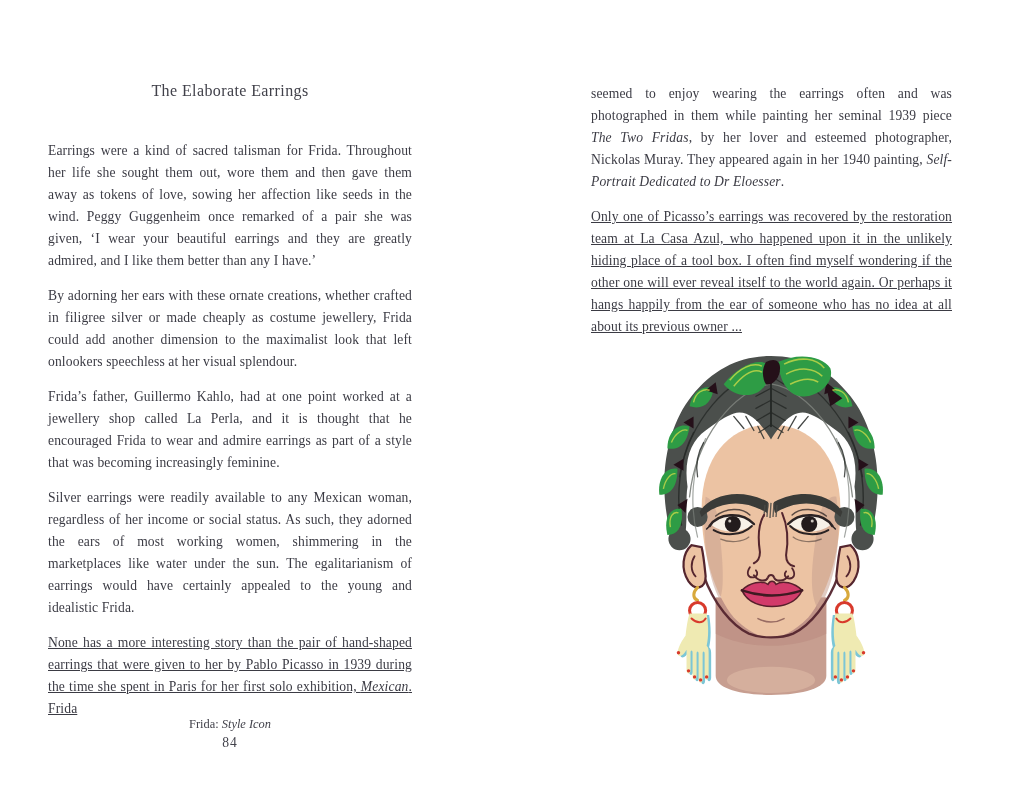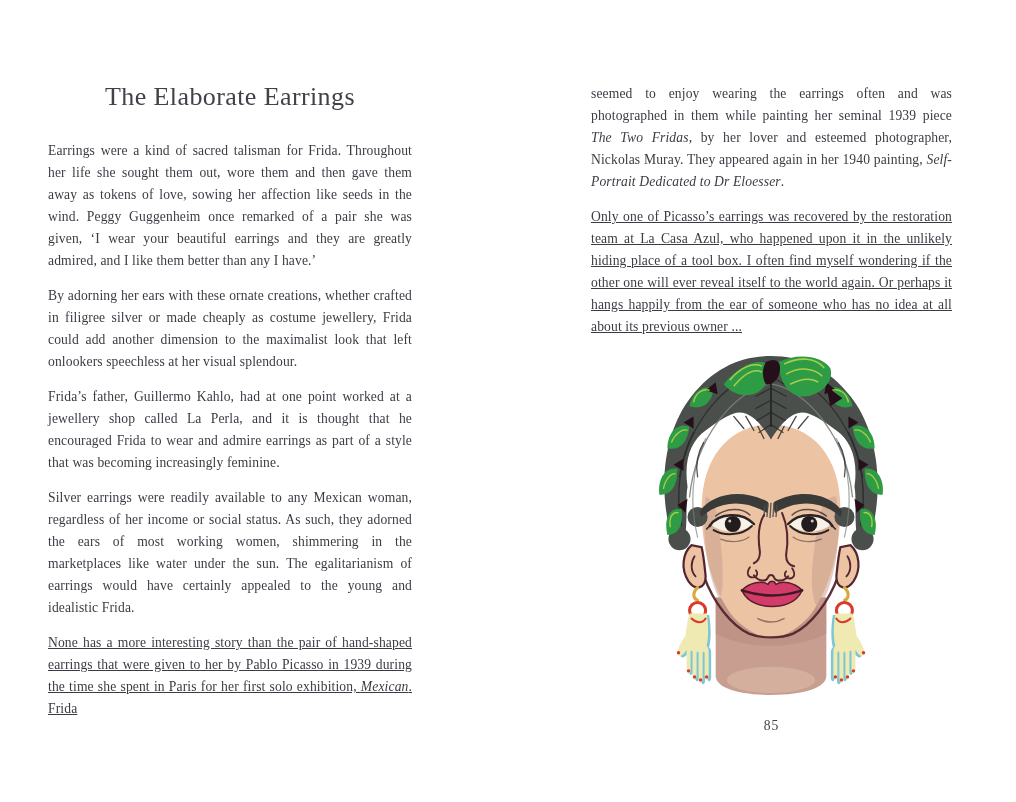--- a/index.html
+++ b/index.html
@@ -12,21 +12,21 @@
     color:var(--ink);
     -webkit-font-smoothing:antialiased;
   }
   .spread{position:relative;width:1016px;height:802px;overflow:hidden;background:var(--paper);}
   .page{position:absolute;top:0;height:802px;width:508px;}
   .page-left{left:0;}
   .page-right{left:508px;}
 
   .chapter-title{
     position:absolute;left:48px;top:82px;width:364px;
-    text-align:center;font-size:26px;font-weight:400;
+    text-align:center;font-size:16px;font-weight:400;
     letter-spacing:.4px;color:#41414a;margin:0;
   }
   .body-col{
     position:absolute;width:364px;
     font-size:13.6px;line-height:22px;text-align:justify;
     letter-spacing:.12px;
   }
   .body-left{left:48px;top:140px;}
   .body-right{left:83px;top:83px;width:361px;}
   .body-col p{margin:0 0 13px 0;}
@@ -53,20 +53,24 @@
 
   <section class="page page-left">
     <h1 class="chapter-title">The Elaborate Earrings</h1>
     <div class="body-col body-left">
       <p><span>Earrings were a kind of sacred talisman for Frida. Throughout her life she sought them out, wore them and then gave them away as tokens of love, sowing her affection like seeds in the wind. Peggy Guggenheim once remarked of a pair she was given, ‘I wear your beautiful earrings and they are greatly admired, and I like them better than any I have.’</span></p>
       <p><span>By adorning her ears with these ornate creations, whether crafted in filigree silver or made cheaply as costume jewellery, Frida could add another dimension to the maximalist look that left onlookers speechless at her visual splendour.</span></p>
       <p><span>Frida’s father, Guillermo Kahlo, had at one point worked at a jewellery shop called La Perla, and it is thought that he encouraged Frida to wear and admire earrings as part of a style that was becoming increasingly feminine.</span></p>
       <p><span>Silver earrings were readily available to any Mexican woman, regardless of her income or social status. As such, they adorned the ears of most working women, shimmering in the marketplaces like water under the sun. The egalitarianism of earrings would have certainly appealed to the young and idealistic Frida.</span></p>
       <p><span>None has a more interesting story than the pair of hand-shaped earrings that were given to her by Pablo Picasso in 1939 during the time she spent in Paris for her first solo exhibition, </span><span class="it">Mexican</span><span>. Frida</span></p>
     </div>
+    <footer class="page-footer footer-left">
+      <div><span>Frida: </span><span class="it">Style Icon</span></div>
+      <div class="page-number">84</div>
+    </footer>
   </section>
 
   <section class="page page-right">
     <div class="body-col body-right">
       <p><span>seemed to enjoy wearing the earrings often and was photographed in them while painting her seminal 1939 piece </span><span class="it">The Two Fridas</span><span>, by her lover and esteemed photographer, Nickolas Muray. They appeared again in her 1940 painting, </span><span class="it">Self-Portrait Dedicated to Dr Eloesser</span><span>.</span></p>
       <p><span>Only one of Picasso’s earrings was recovered by the restoration team at La Casa Azul, who happened upon it in the unlikely hiding place of a tool box. I often find myself wondering if the other one will ever reveal itself to the world again. Or perhaps it hangs happily from the ear of someone who has no idea at all about its previous owner ...</span></p>
     </div>
 
     <figure class="illustration">
       <svg viewBox="0 0 250 350" xmlns="http://www.w3.org/2000/svg" aria-hidden="true">
@@ -189,17 +193,16 @@
             <circle cx="49" cy="329" r="1.7" fill="var(--red)"></circle>
             <circle cx="43" cy="323" r="1.7" fill="var(--red)"></circle>
             <circle cx="33" cy="305" r="1.7" fill="var(--red)"></circle>
           </g>
           <use href="#ear-l" transform="matrix(-1,0,0,1,250,0)"></use>
         </g>
       </svg>
     </figure>
 
     <footer class="page-footer footer-right">
-      <div class="page-number">85</div>
     </footer>
   </section>
 
 </div>
 
 </body></html>

